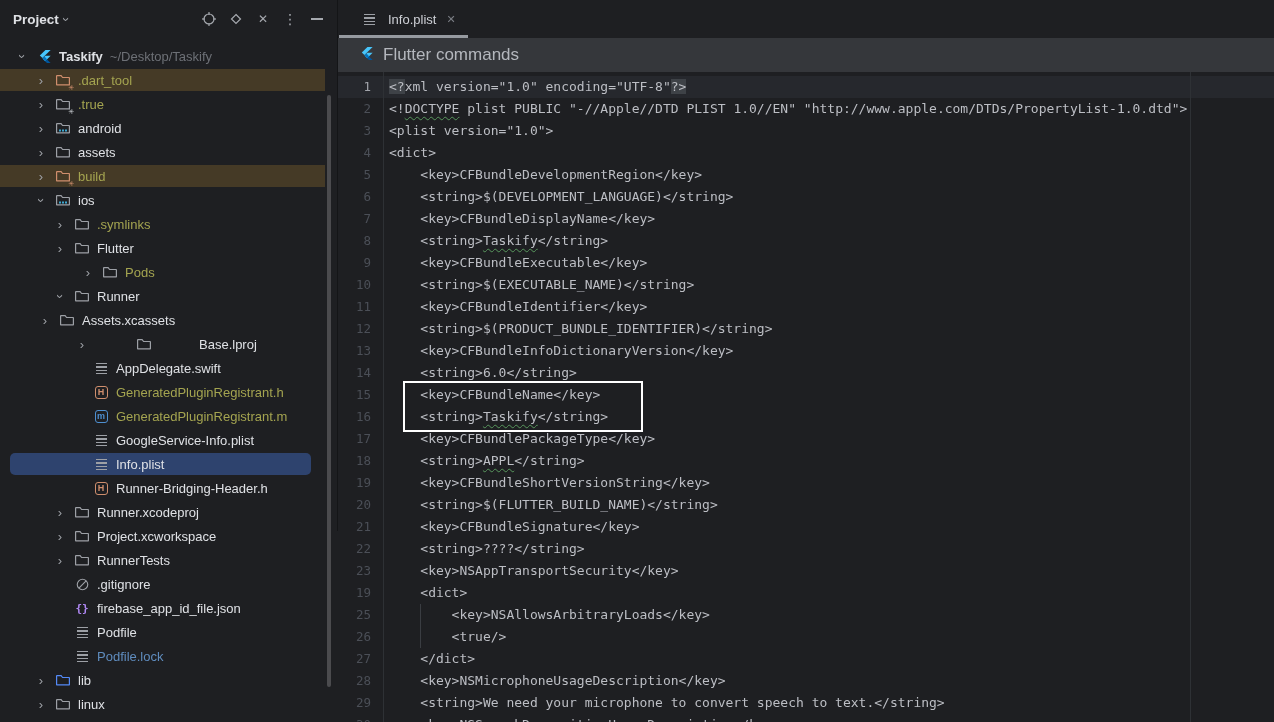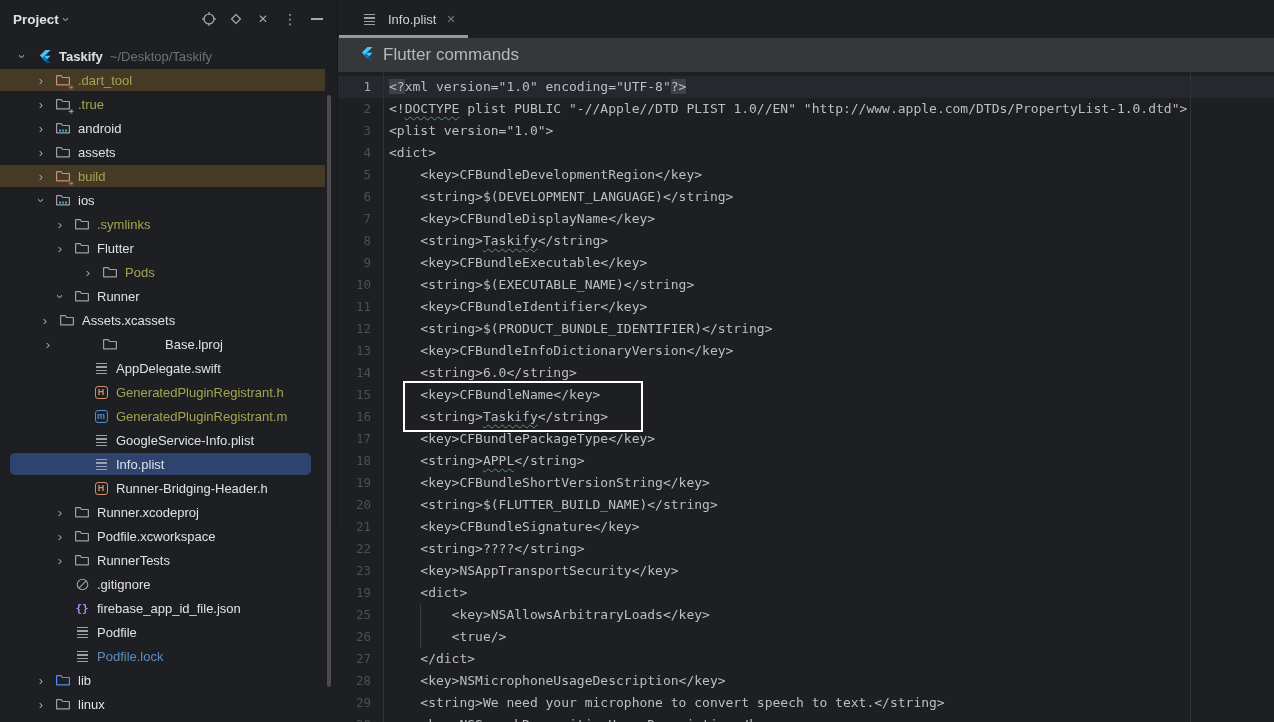--- a/index.html
+++ b/index.html
@@ -216,21 +216,21 @@
         </div>
         <div class="trow c-default" style="padding-left: 37px;">
           <span class="chev right"></span>
           <span class="ticon">
             <svg width="16" height="16" viewBox="0 0 16 16">
  <path d="M2 3.6h4.1l1.5 1.9H14a.4.4 0 0 1 .4.4v6.6a.4.4 0 0 1-.4.4H2a.4.4 0 0 1-.4-.4V4a.4.4 0 0 1 .4-.4Z" fill="none" stroke="#9da0a6" stroke-width="1.2"></path>
             </svg>
           </span>
           <span class="t-label">Assets.xcassets</span>
         </div>
-        <div class="trow c-default" style="padding-left: 40px; gap: 40px;">
+        <div class="trow c-default" style="padding-left: 74px; gap: 40px;">
           <span class="chev right"></span>
           <span class="ticon">
             <svg width="16" height="16" viewBox="0 0 16 16">
  <path d="M2 3.6h4.1l1.5 1.9H14a.4.4 0 0 1 .4.4v6.6a.4.4 0 0 1-.4.4H2a.4.4 0 0 1-.4-.4V4a.4.4 0 0 1 .4-.4Z" fill="none" stroke="#9da0a6" stroke-width="1.2"></path>
             </svg>
           </span>
           <span class="t-label">Base.lproj</span>
         </div>
         <div class="trow c-default" style="padding-left: 71px;">
           <span class="chev"></span>
@@ -283,21 +283,21 @@
           </span>
           <span class="t-label">Runner.xcodeproj</span>
         </div>
         <div class="trow c-default" style="padding-left: 52px;">
           <span class="chev right"></span>
           <span class="ticon">
             <svg width="16" height="16" viewBox="0 0 16 16">
  <path d="M2 3.6h4.1l1.5 1.9H14a.4.4 0 0 1 .4.4v6.6a.4.4 0 0 1-.4.4H2a.4.4 0 0 1-.4-.4V4a.4.4 0 0 1 .4-.4Z" fill="none" stroke="#9da0a6" stroke-width="1.2"></path>
             </svg>
           </span>
-          <span class="t-label">Podfile.xcworkspace</span>
+          <span class="t-label">Project.xcworkspace</span>
         </div>
         <div class="trow c-default" style="padding-left: 52px;">
           <span class="chev right"></span>
           <span class="ticon">
             <svg width="16" height="16" viewBox="0 0 16 16">
  <path d="M2 3.6h4.1l1.5 1.9H14a.4.4 0 0 1 .4.4v6.6a.4.4 0 0 1-.4.4H2a.4.4 0 0 1-.4-.4V4a.4.4 0 0 1 .4-.4Z" fill="none" stroke="#9da0a6" stroke-width="1.2"></path>
             </svg>
           </span>
           <span class="t-label">RunnerTests</span>
         </div>

